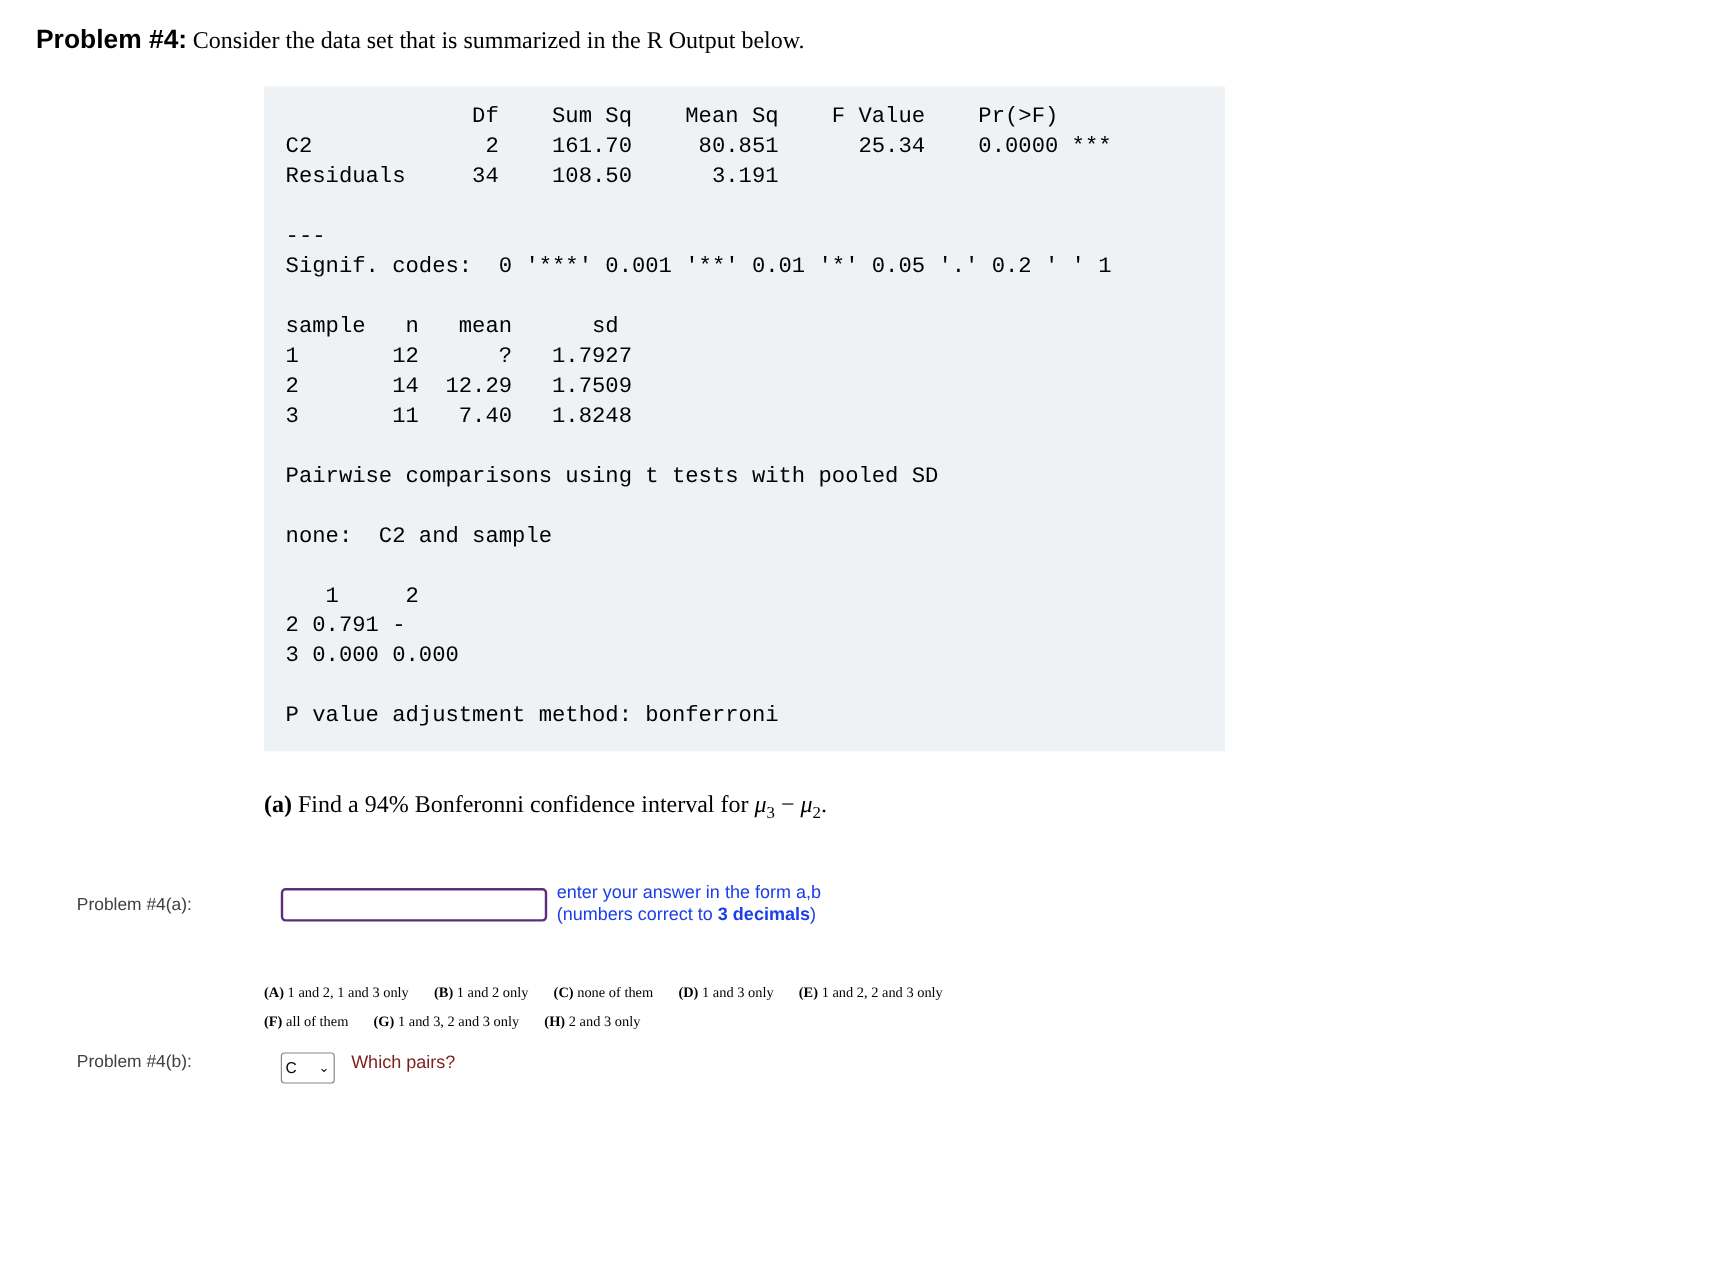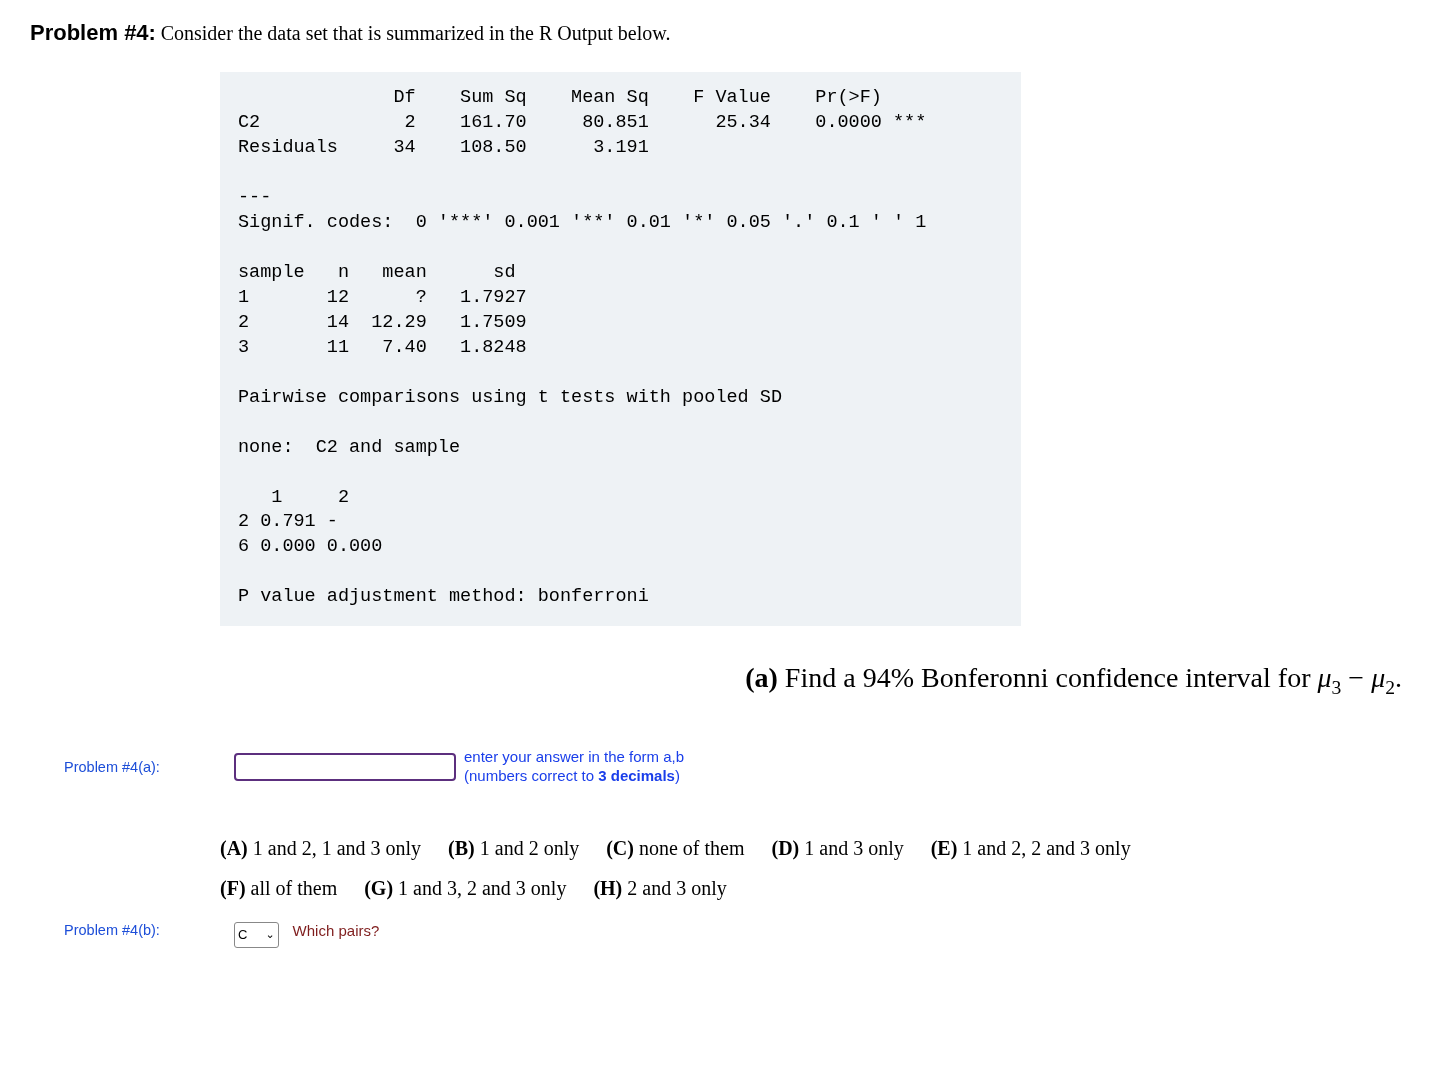--- a/index.html
+++ b/index.html
@@ -30,23 +30,22 @@
     padding: 14px 18px 16px 18px;
     margin-left: 190px;
     width: 765px;
     white-space: pre;
     color: #000;
     margin-top: 26px;
     margin-bottom: 28px;
   }
   .questions {
     margin-left: 190px;
-    font-size: 28px;
+    font-size: 20px;
     line-height: 1.7;
-    text-align: right;
   }
   .questions .item {
     margin-bottom: 4px;
   }
   .questions .b {
     font-weight: 700;
   }
   .mu {
     font-style: italic;
   }
@@ -55,21 +54,21 @@
     vertical-align: sub;
   }
   .answer-row-a {
     display: flex;
     align-items: center;
     margin-top: 44px;
   }
   .answer-label {
     font-family: Arial, Helvetica, sans-serif;
     font-size: 14.5px;
-    color: #1d4ed8;
+    color: #404040;
     width: 170px;
     padding-left: 34px;
   }
   .text-input {
     width: 218px;
     height: 24px;
     border: 2.5px solid #5c2f7e;
     border-radius: 4px;
     background: #fff;
   }
@@ -78,21 +77,21 @@
     font-size: 15px;
     color: #1a3eea;
     margin-left: 8px;
     line-height: 1.25;
   }
   .hint-text b {
     font-weight: 700;
   }
   .mc-options {
     margin-left: 190px;
-    font-size: 20px;
+    font-size: 12px;
     line-height: 2.0;
     margin-top: 42px;
   }
   .mc-options .opt {
     margin-right: 12px;
     white-space: nowrap;
   }
   .mc-options .letter {
     font-weight: 700;
   }
@@ -129,34 +128,34 @@
 <div class="problem-header">
   <span class="label">Problem #4:</span>
   <span class="prompt">Consider the data set that is summarized in the R Output below.</span>
 </div>
 
 <div class="r-output"><span>              Df    Sum Sq    Mean Sq    F Value    Pr(&gt;F)</span>
 <span>C2             2    161.70     80.851      25.34    0.0000 ***</span>
 <span>Residuals     34    108.50      3.191</span>
 
 <span>---</span>
-<span>Signif. codes:  0 '***' 0.001 '**' 0.01 '*' 0.05 '.' 0.1 ' ' 1</span>
+<span>Signif. codes:  0 '***' 0.001 '**' 0.01 '*' 0.05 '.' 0.2 ' ' 1</span>
 
 <span>sample   n   mean      sd</span>
 <span>1       12      ?   1.7927</span>
 <span>2       14  12.29   1.7509</span>
 <span>3       11   7.40   1.8248</span>
 
 <span>Pairwise comparisons using t tests with pooled SD</span>
 
 <span>none:  C2 and sample</span>
 
 <span>   1     2</span>
 <span>2 0.791 -</span>
-<span>6 0.000 0.000</span>
+<span>3 0.000 0.000</span>
 
 <span>P value adjustment method: bonferroni</span></div>
 
 <div class="questions">
   <div class="item">
     <span class="b">(a)</span>
     <span>Find a 94% Bonferonni confidence interval for </span><span class="mu">μ</span><sub>3</sub><span> − </span><span class="mu">μ</span><sub>2</sub><span>.</span>
   </div>
 </div>
 

